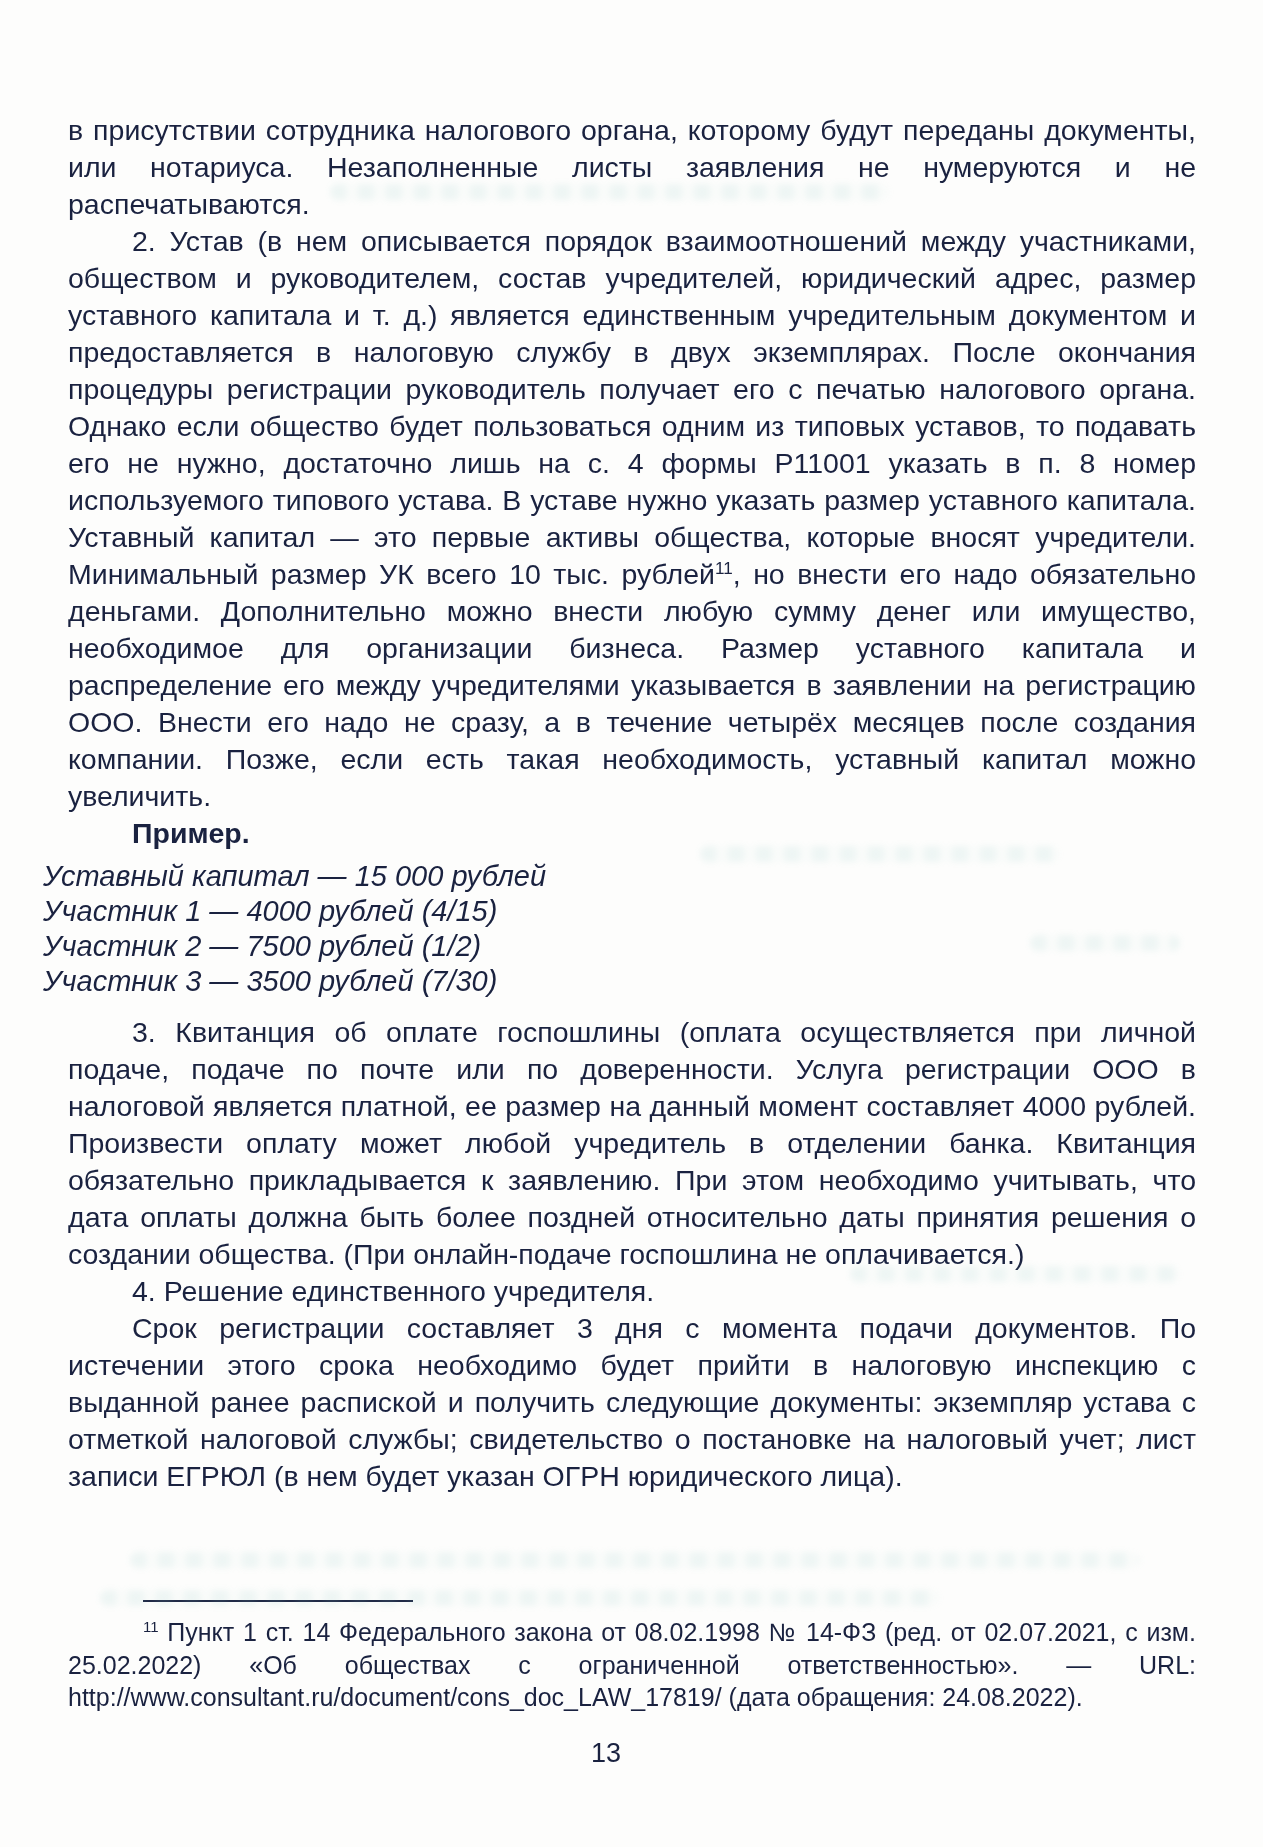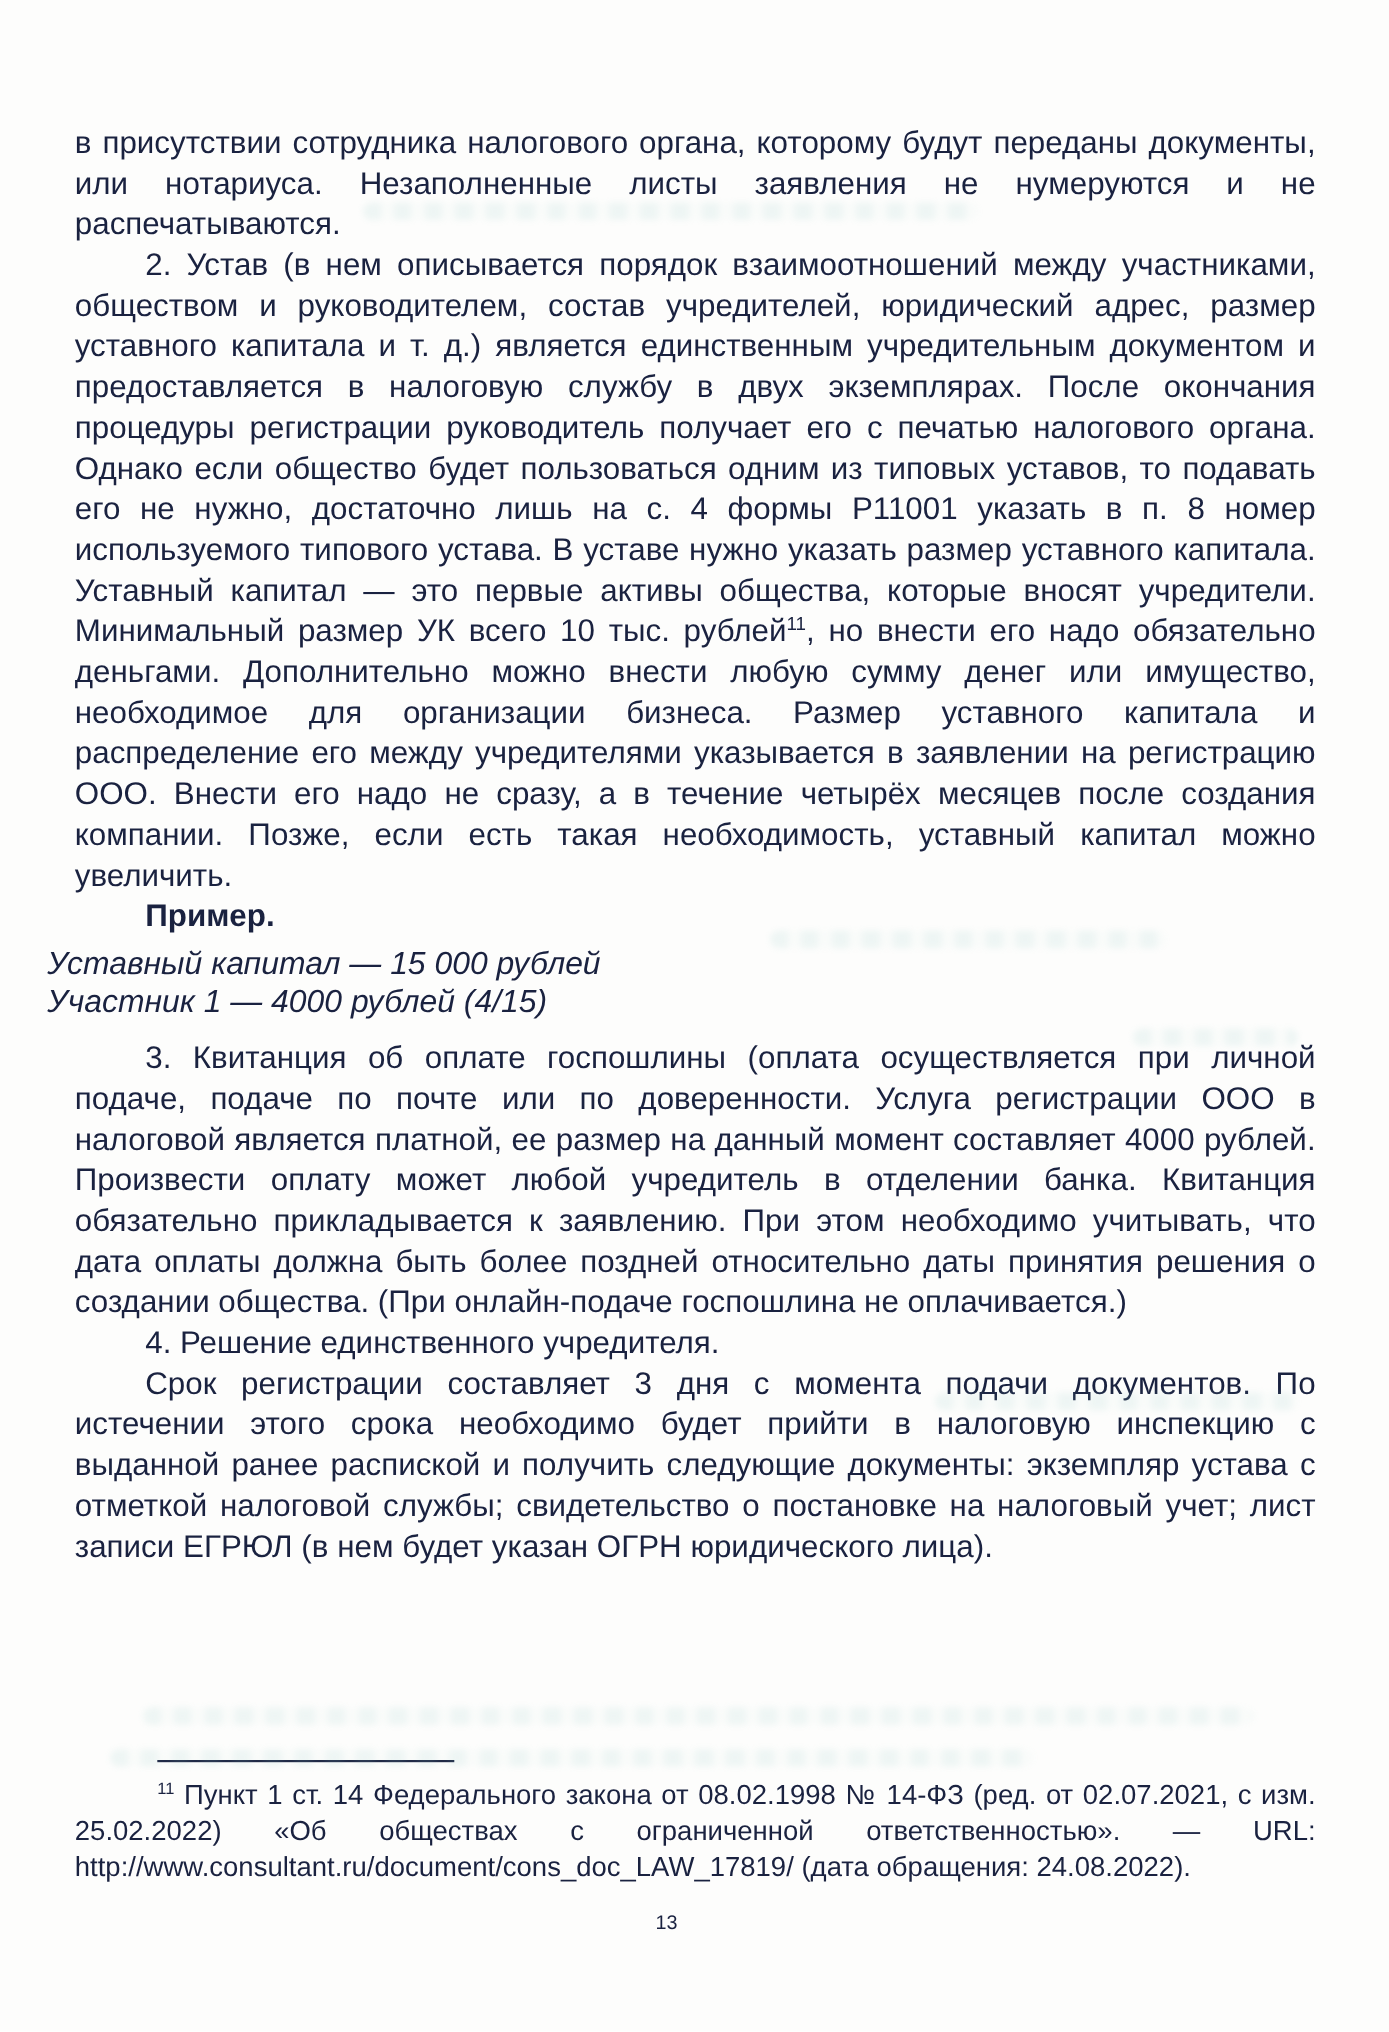--- a/index.html
+++ b/index.html
@@ -71,21 +71,21 @@
   .footnote-area p {
     margin: 0;
     text-indent: 75px;
   }
   .page-number {
     position: absolute;
     top: 1738px;
     left: 0;
     width: 1212px;
     text-align: center;
-    font-size: 18px;
+    font-size: 27px;
   }
   
   .artifact {
     position: absolute;
     height: 16px;
     border-radius: 8px;
     background: repeating-linear-gradient(
       90deg,
       rgba(145, 200, 195, 0.45) 0px, rgba(145, 200, 195, 0.45) 16px,
       rgba(170, 215, 205, 0.15) 16px, rgba(170, 215, 205, 0.15) 28px
@@ -104,20 +104,22 @@
 
     <p class="no-indent">в присутствии сотрудника налогового органа, которому будут переданы документы, или нотариуса. Незаполненные листы заявления не нумеруются и не распечатываются.</p>
 
     <p><span>2. Устав (в нем описывается порядок взаимоотношений между участниками, обществом и руководителем, состав учредителей, юридический адрес, размер уставного капитала и т. д.) является единственным учредительным документом и предоставляется в налоговую службу в двух экземплярах. После окончания процедуры регистрации руководитель получает его с печатью налогового органа. Однако если общество будет пользоваться одним из типовых уставов, то подавать его не нужно, достаточно лишь на с. 4 формы Р11001 указать в п. 8 номер используемого типового устава. В уставе нужно указать размер уставного капитала. Уставный капитал — это первые активы общества, которые вносят учредители. Минимальный размер УК всего 10 тыс. рублей</span><sup class="fn-ref">11</sup><span>, но внести его надо обязательно деньгами. Дополнительно можно внести любую сумму денег или имущество, необходимое для организации бизнеса. Размер уставного капитала и распределение его между учредителями указывается в заявлении на регистрацию ООО. Внести его надо не сразу, а в течение четырёх месяцев после создания компании. Позже, если есть такая необходимость, уставный капитал можно увеличить.</span></p>
 
     <p class="bold">Пример.</p>
 
     <div class="example">
       <div class="ex-line">Уставный капитал — 15 000 рублей</div>
       <div class="ex-line">Участник 1 — 4000 рублей (4/15)</div>
+      <div class="ex-line">Участник 2 — 7500 рублей (1/2)</div>
+      <div class="ex-line">Участник 3 — 3500 рублей (7/30)</div>
     </div>
 
     <p>3. Квитанция об оплате госпошлины (оплата осуществляется при личной подаче, подаче по почте или по доверенности. Услуга регистрации ООО в налоговой является платной, ее размер на данный момент составляет 4000 рублей. Произвести оплату может любой учредитель в отделении банка. Квитанция обязательно прикладывается к заявлению. При этом необходимо учитывать, что дата оплаты должна быть более поздней относительно даты принятия решения о создании общества. (При онлайн-подаче госпошлина не оплачивается.)</p>
 
     <p>4. Решение единственного учредителя.</p>
 
 
 
     <p>Срок регистрации составляет 3 дня с момента подачи документов. По истечении этого срока необходимо будет прийти в налоговую инспекцию с выданной ранее распиской и получить следующие документы: экземпляр устава с отметкой налоговой службы; свидетельство о постановке на налоговый учет; лист записи ЕГРЮЛ (в нем будет указан ОГРН юридического лица).</p>
 

